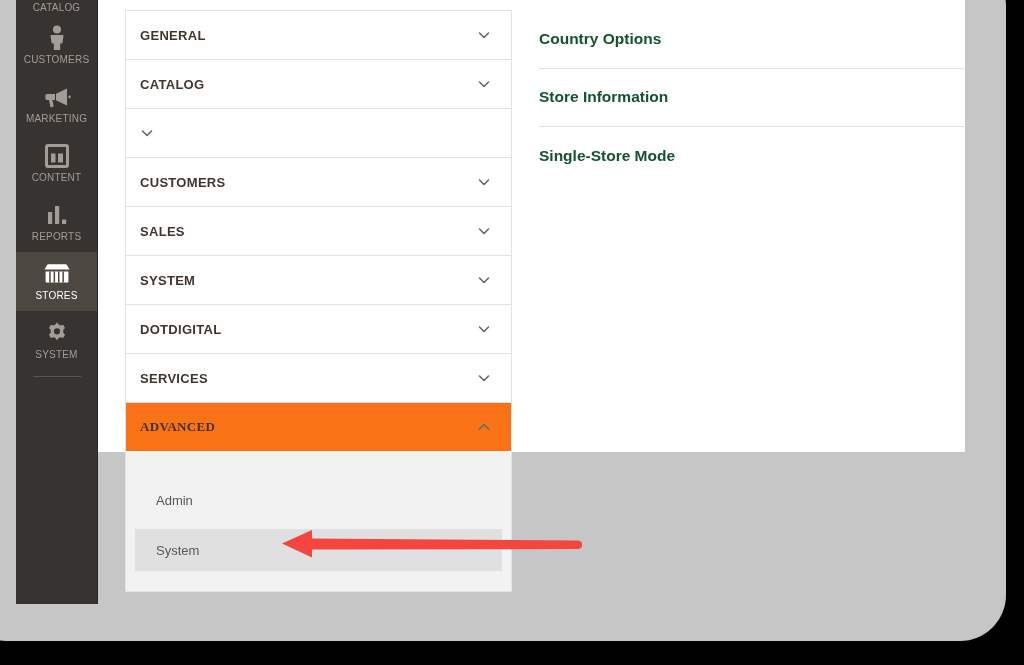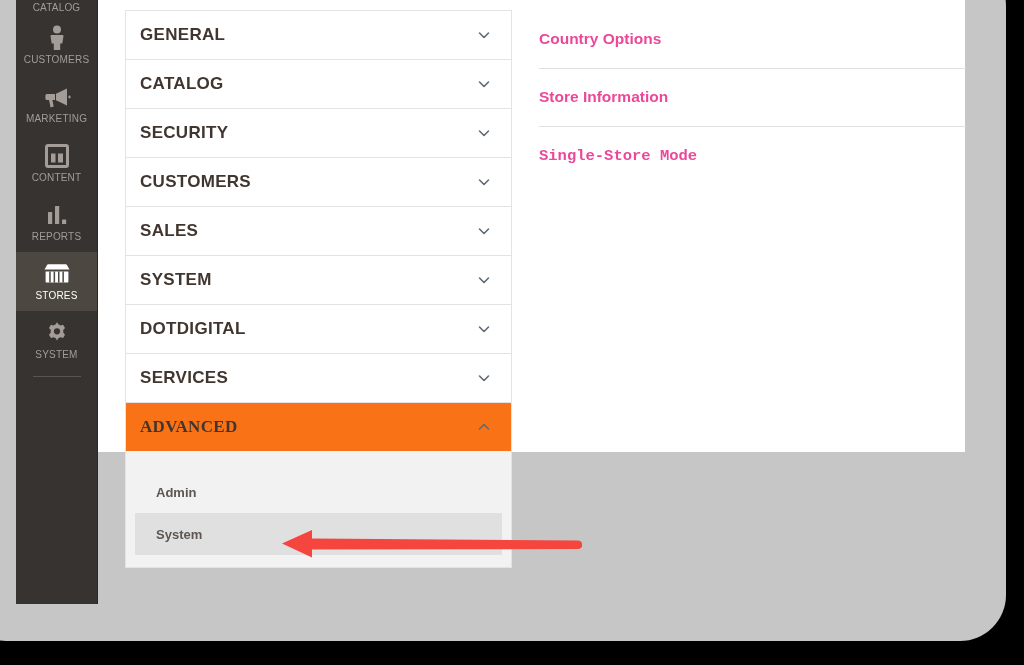--- a/index.html
+++ b/index.html
@@ -111,21 +111,21 @@
     box-sizing: border-box;
     cursor: pointer;
   }
   .acc-section:last-of-type .acc-header { }
   .acc-header.expanded {
     background: #f97316;
     font-family: Liberation Serif, serif;
   }
   .acc-title {
     flex: 1;
-    font-size: 17px;
+    font-size: 13px;
     font-weight: bold;
     color: #41362f;
     letter-spacing: 0.3px;
   }
   .acc-chevron {
     width: 14px;
     height: 14px;
     color: #5f6a75;
     flex: 0 0 auto;
   }
@@ -134,49 +134,48 @@
     border-right: 1px solid #e3e3e3;
     border-bottom: 1px solid #e3e3e3;
     background: #f2f2f2;
     padding: 20px 0 12px 0;
   }
   .acc-subitem {
     height: 42px;
     display: flex;
     align-items: center;
     padding-left: 21px;
-    margin: 0 9px;
+    margin: 8px 9px;
     font-size: 13px;
     color: #5d5652;
     cursor: pointer;
     box-sizing: border-box;
-    font-weight: bold;
   }
   .acc-subitem.selected {
     background: #e0e0e0;
   }
 
   
   #section-list {
     position: absolute;
     left: 523px;
     top: 10px;
     width: 427px;
   }
   .section-row {
     height: 57.5px;
     display: flex;
     align-items: center;
     font-size: 15.5px;
     font-weight: bold;
-    color: #ec4899;
+    color: #14532d;
     border-bottom: 1px solid #e0e0e0;
     cursor: pointer;
   }
-  .section-row:last-child { border-bottom: none; font-family: Liberation Mono, monospace; }
+  .section-row:last-child { border-bottom: none; }
 
   
   #annotation-arrow {
     position: absolute;
     left: 282px;
     top: 525px;
     width: 300px;
     height: 40px;
     pointer-events: none;
   }
@@ -288,21 +287,20 @@
         <span class="acc-chevron">
           <svg width="14" height="14" viewBox="0 0 14 14" fill="none" stroke="#5f6a75" stroke-width="1.6" stroke-linecap="round" stroke-linejoin="round">
             <polyline points="2.5,5 7,9.5 11.5,5"></polyline>
           </svg>
         </span>
       </div>
     </div>
 
     <div class="acc-section">
       <div class="acc-header">
-        <span class="acc-title">SECURITY</span>
         <span class="acc-chevron">
           <svg width="14" height="14" viewBox="0 0 14 14" fill="none" stroke="#5f6a75" stroke-width="1.6" stroke-linecap="round" stroke-linejoin="round">
             <polyline points="2.5,5 7,9.5 11.5,5"></polyline>
           </svg>
         </span>
       </div>
     </div>
 
     <div class="acc-section">
       <div class="acc-header">

